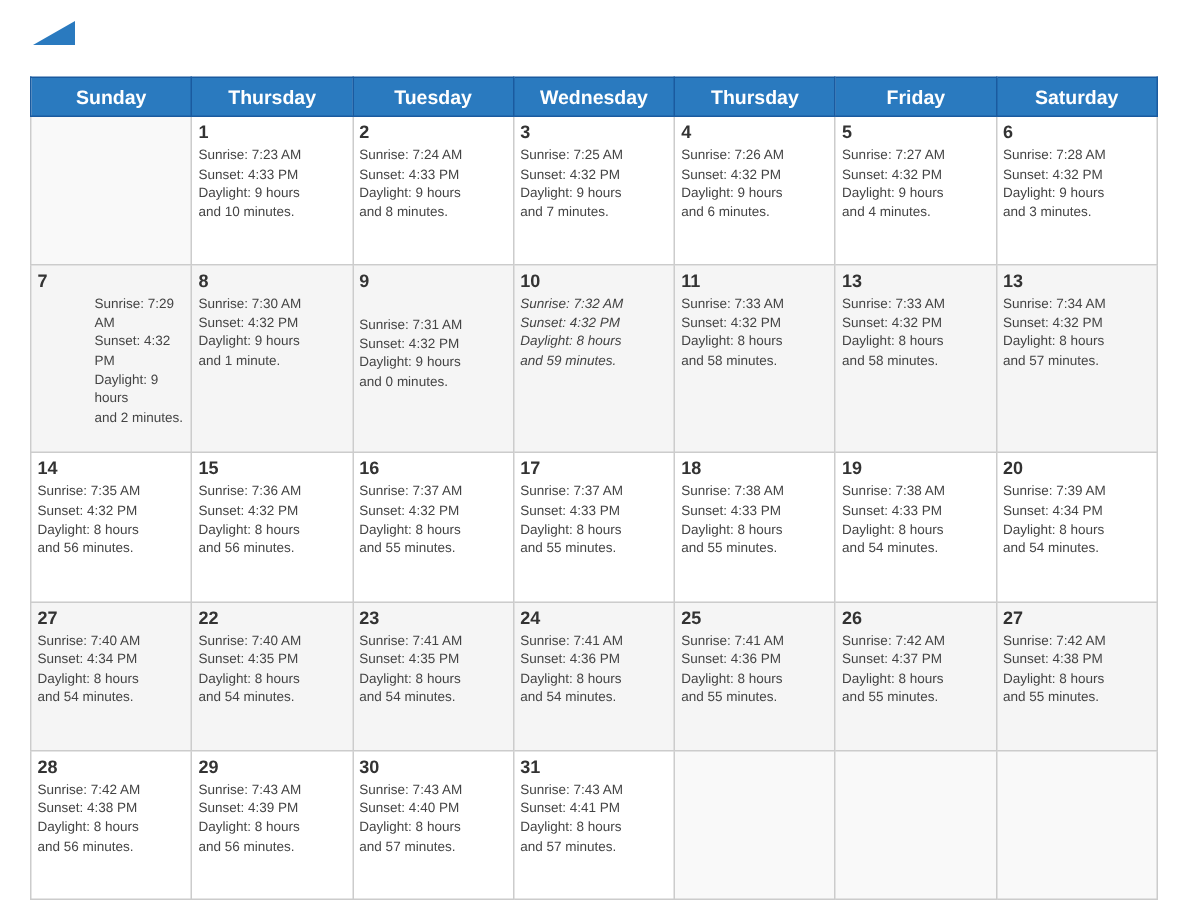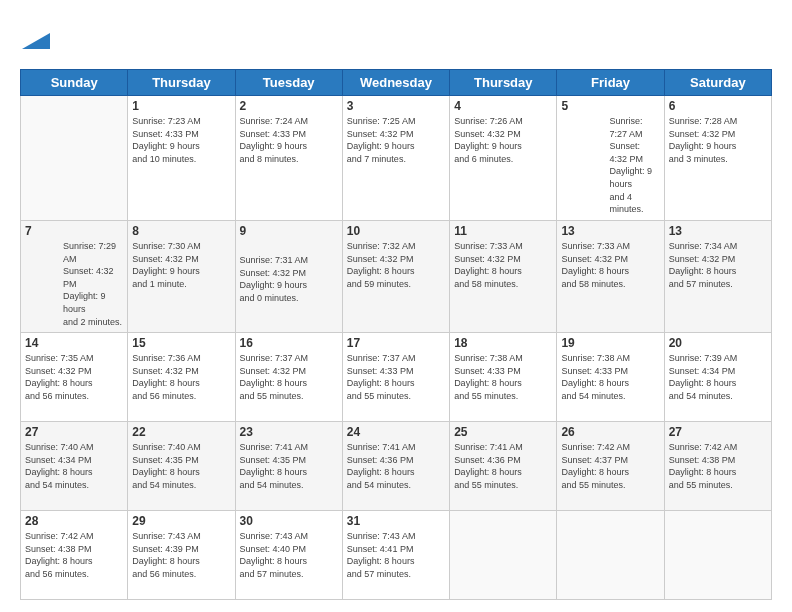--- a/index.html
+++ b/index.html
@@ -6,21 +6,21 @@
     body {
       font-family: Arial, sans-serif;
       background: #fff;
       width: 792px;
       height: 612px;
       overflow: hidden;
     }
     .page {
       width: 792px;
       height: 612px;
-      padding: 27px 20px 12px 20px;
+      padding: 8px 20px 12px 20px;
       display: flex;
       flex-direction: column;
     }
     .header {
       display: flex;
       justify-content: space-between;
       align-items: flex-start;
       margin-bottom: 10px;
     }
     .logo {
@@ -153,21 +153,21 @@
           </td>
           <td>
             <span class="day-number">4</span>
             <div class="day-info" style="white-space: pre-line;">Sunrise: 7:26 AM
 Sunset: 4:32 PM
 Daylight: 9 hours
 and 6 minutes.</div>
           </td>
           <td>
             <span class="day-number">5</span>
-            <div class="day-info" style="white-space: pre-line; margin-left: 48px;">Sunrise: 7:27 AM
+            <div class="day-info" style="white-space: pre-line;">Sunrise: 7:27 AM
 Sunset: 4:32 PM
 Daylight: 9 hours
 and 4 minutes.</div>
           </td>
           <td>
             <span class="day-number">6</span>
             <div class="day-info" style="white-space: pre-line;">Sunrise: 7:28 AM
 Sunset: 4:32 PM
 Daylight: 9 hours
 and 3 minutes.</div>
@@ -190,21 +190,21 @@
           </td>
           <td>
             <span class="day-number">9</span>
             <div class="day-info" style="white-space: pre-line; margin-top: 16px;">Sunrise: 7:31 AM
 Sunset: 4:32 PM
 Daylight: 9 hours
 and 0 minutes.</div>
           </td>
           <td>
             <span class="day-number">10</span>
-            <div class="day-info" style="white-space: pre-line;">Sunrise: 7:32 AM
+            <div class="day-info" style="white-space: pre-line; font-style: italic;">Sunrise: 7:32 AM
 Sunset: 4:32 PM
 Daylight: 8 hours
 and 59 minutes.</div>
           </td>
           <td>
             <span class="day-number">11</span>
             <div class="day-info" style="white-space: pre-line;">Sunrise: 7:33 AM
 Sunset: 4:32 PM
 Daylight: 8 hours
 and 58 minutes.</div>

